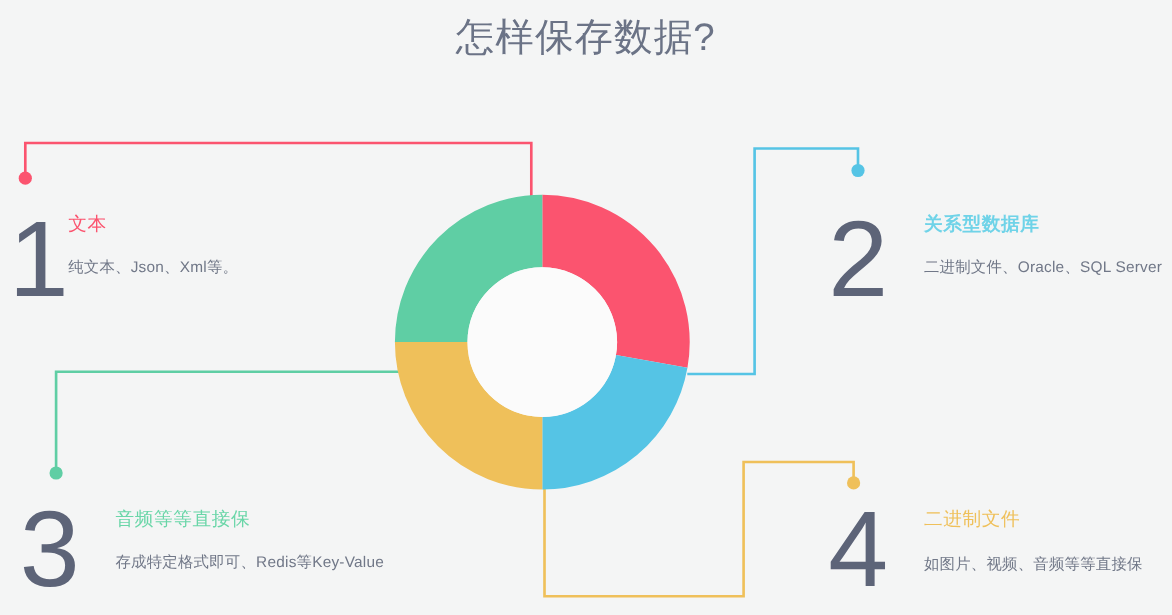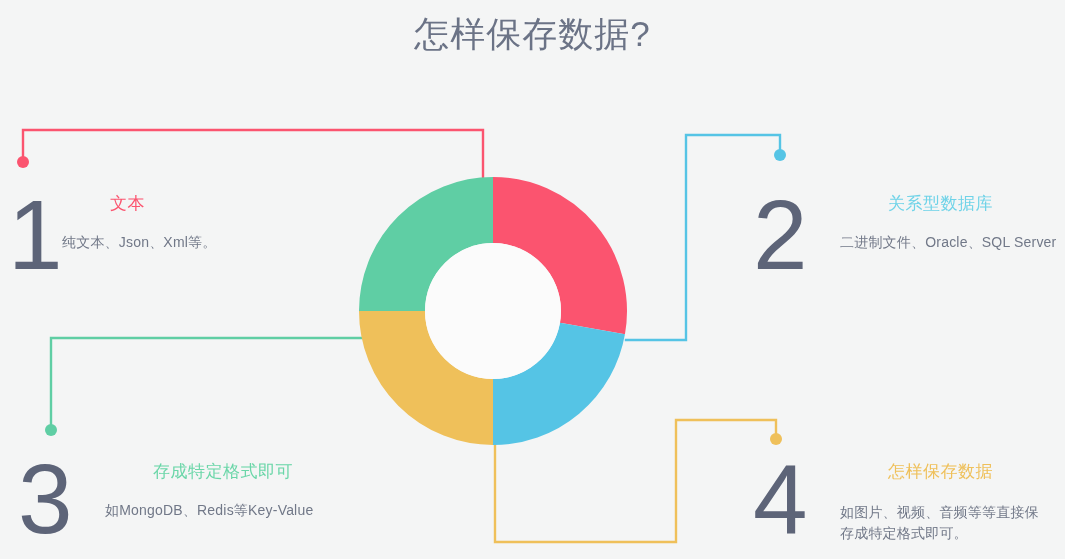--- a/index.html
+++ b/index.html
@@ -76,21 +76,20 @@
   .callout-body {
     position: absolute;
   }
   .callout-head {
     font-size: 17px;
     line-height: 24px;
     font-weight: 400;
     letter-spacing: 0.5px;
     white-space: nowrap;
     margin-bottom: 16px;
-    margin-left: 48px;
   }
   .callout-desc {
     font-size: 14px;
     line-height: 21px;
     color: #717888;
     letter-spacing: 0.2px;
   }
   .callout-desc span {
     display: block;
     white-space: nowrap;
@@ -169,41 +168,40 @@
       <div class="callout-head" id="head-1" style="color: rgb(251, 84, 111);">文本</div>
       <div class="callout-desc" style="color: rgb(113, 120, 136);">
         <span>纯文本、Json、Xml等。</span>
       </div>
     </div>
   </div>
 
   <div class="callout" id="callout-2">
     <div class="callout-num" style="color: rgb(93, 100, 120);">2</div>
     <div class="callout-body">
-      <div class="callout-head" id="head-2" style="color: rgb(111, 211, 232);">关系型数据库</div>
+      <div class="callout-head" id="head-2" style="color: rgb(111, 211, 232); font-weight: bold;">关系型数据库</div>
       <div class="callout-desc" style="color: rgb(113, 120, 136);">
         <span>二进制文件、Oracle、SQL Server</span>
       </div>
     </div>
   </div>
 
   <div class="callout" id="callout-3">
     <div class="callout-num" style="color: rgb(93, 100, 120);">3</div>
     <div class="callout-body">
-      <div class="callout-head" id="head-3" style="color: rgb(106, 214, 168);">存成特定格式即可</div>
+      <div class="callout-head" id="head-3" style="color: rgb(106, 214, 168);">音频等等直接保</div>
       <div class="callout-desc" style="color: rgb(113, 120, 136);">
-        <span>如MongoDB、Redis等Key-Value</span>
+        <span>存成特定格式即可、Redis等Key-Value</span>
       </div>
     </div>
   </div>
 
   <div class="callout" id="callout-4">
     <div class="callout-num" style="color: rgb(93, 100, 120);">4</div>
     <div class="callout-body">
-      <div class="callout-head" id="head-4" style="color: rgb(239, 192, 90);">怎样保存数据</div>
+      <div class="callout-head" id="head-4" style="color: rgb(239, 192, 90);">二进制文件</div>
       <div class="callout-desc" style="color: rgb(113, 120, 136); margin-top: 18px;">
         <span>如图片、视频、音频等等直接保</span>
-        <span>存成特定格式即可。</span>
       </div>
     </div>
   </div>
 
 </div>
 
 </body></html>

